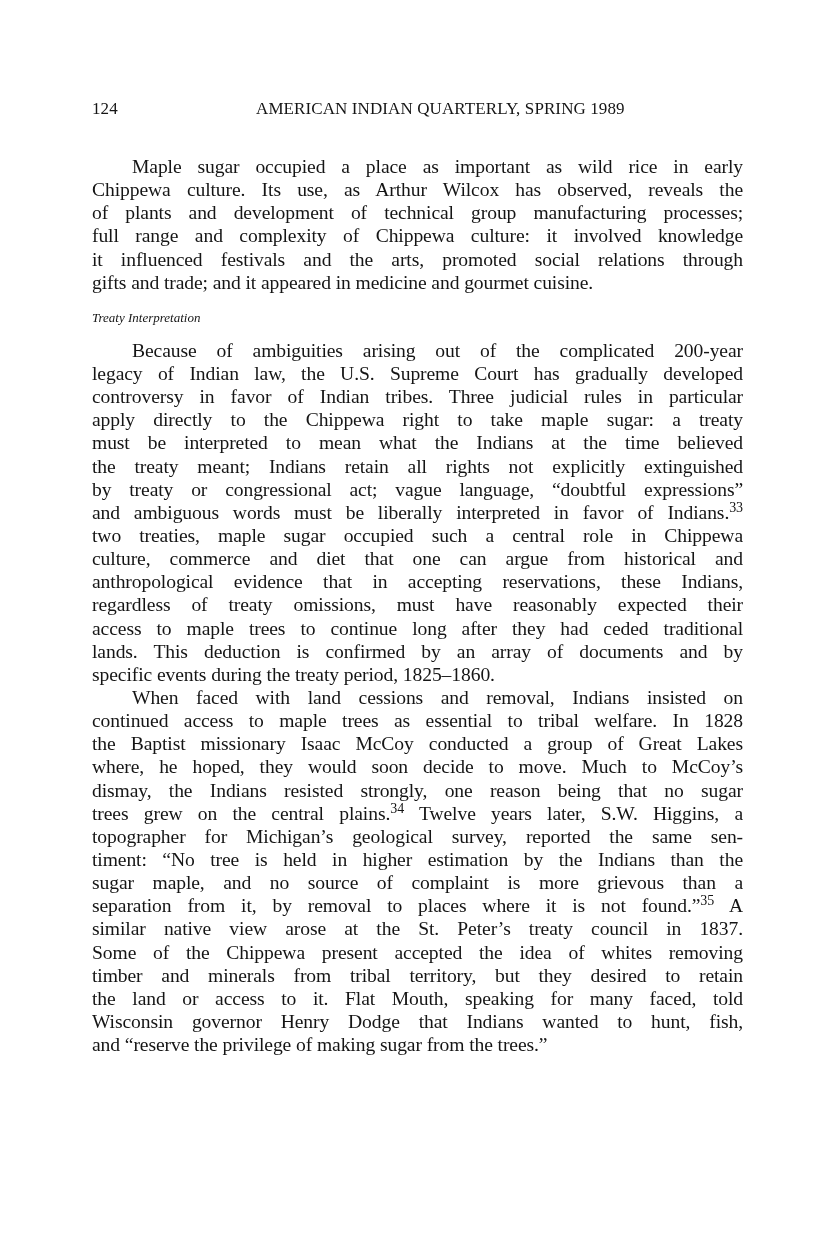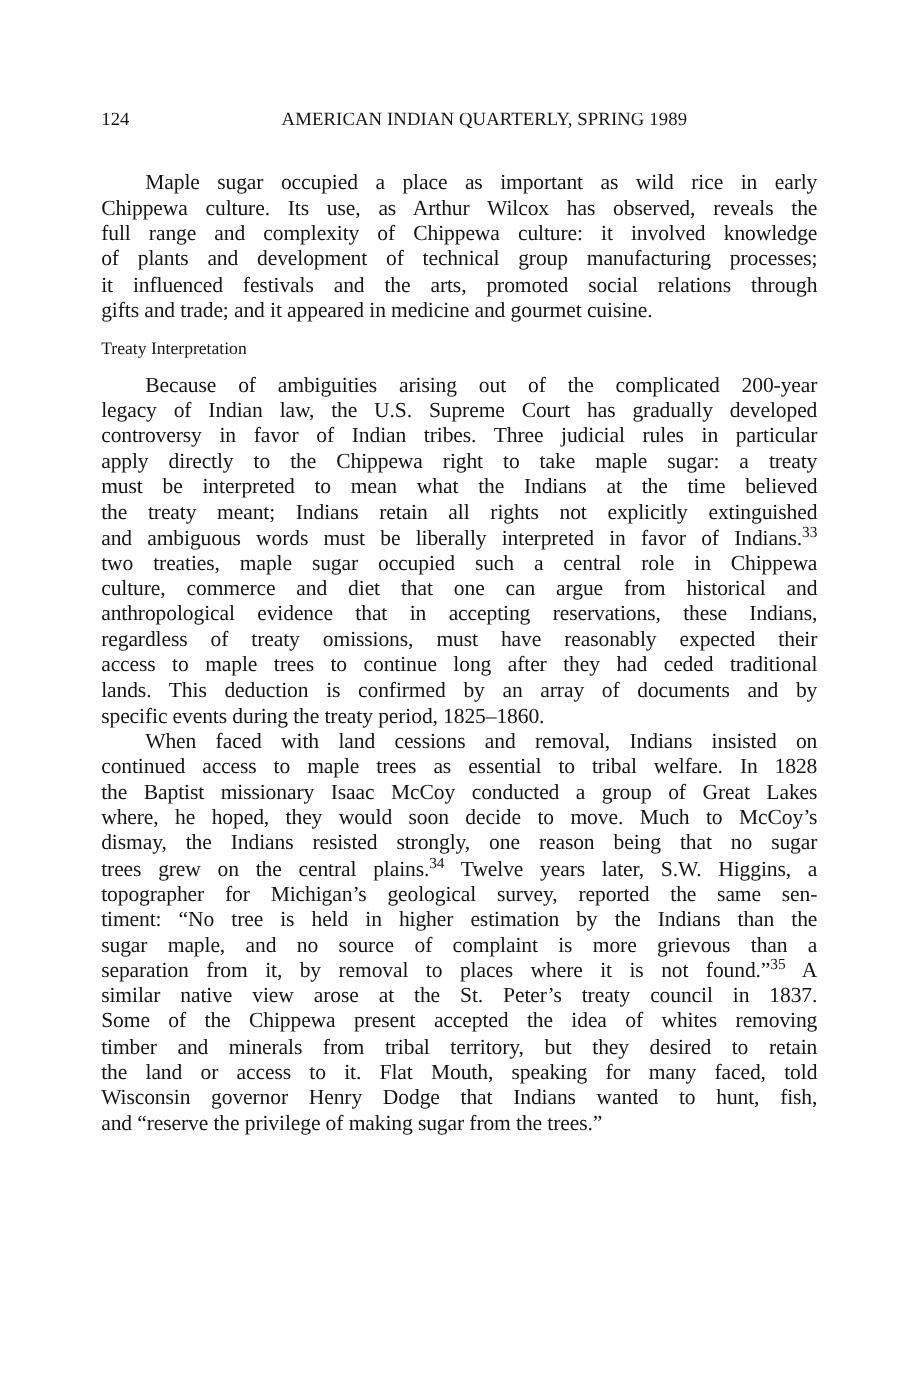--- a/index.html
+++ b/index.html
@@ -18,53 +18,54 @@
     position: absolute; left: 92px; top: 155px; width: 651px;
   }
   .line {
     display: block; font-size: 19.6px; line-height: 23.15px; height: 23.15px;
     white-space: nowrap; text-align: justify; text-align-last: justify;
     letter-spacing: -0.1px;
   }
   .line.last { text-align-last: left; }
   .line.indent { padding-left: 40px; font-family: Liberation Serif, serif; }
   .heading {
-    font-size: 16px; line-height: 23px;
+    font-style: italic; font-size: 13px; line-height: 23px;
     margin-top: 12px; margin-bottom: 10px; display: block;
   }
   sup.fn { font-size: 14px; line-height: 0; vertical-align: 7px; }
 </style>
 </head>
 <body>
 
 <div class="header">
   <span class="pageno">124</span>
   <span class="running">AMERICAN INDIAN QUARTERLY, SPRING 1989</span>
 </div>
 
 <div class="body-text">
 
   <div>
     <span class="line indent">Maple sugar occupied a place as important as wild rice in early</span>
     <span class="line">Chippewa culture. Its use, as Arthur Wilcox has observed, reveals the</span>
+    <span class="line">of plants and development of technical group manufacturing processes;</span>
     <span class="line">full range and complexity of Chippewa culture: it involved knowledge</span>
-    <span class="line">of plants and development of technical group manufacturing processes;</span>
     <span class="line">it influenced festivals and the arts, promoted social relations through</span>
     <span class="line last">gifts and trade; and it appeared in medicine and gourmet cuisine.</span>
   </div>
 
   <span class="heading">Treaty Interpretation</span>
 
   <div>
     <span class="line indent">Because of ambiguities arising out of the complicated 200-year</span>
     <span class="line">legacy of Indian law, the U.S. Supreme Court has gradually developed</span>
     <span class="line">controversy in favor of Indian tribes. Three judicial rules in particular</span>
     <span class="line">apply directly to the Chippewa right to take maple sugar: a treaty</span>
     <span class="line">must be interpreted to mean what the Indians at the time believed</span>
     <span class="line">the treaty meant; Indians retain all rights not explicitly extinguished</span>
+    <span class="line">by treaty or congressional act; vague language, “doubtful expressions”</span>
     <span class="line"><span>and ambiguous words must be liberally interpreted in favor of Indians.</span><sup class="fn">33</sup></span>
     <span class="line">two treaties, maple sugar occupied such a central role in Chippewa</span>
     <span class="line">culture, commerce and diet that one can argue from historical and</span>
     <span class="line">anthropological evidence that in accepting reservations, these Indians,</span>
     <span class="line">regardless of treaty omissions, must have reasonably expected their</span>
     <span class="line">access to maple trees to continue long after they had ceded traditional</span>
     <span class="line">lands. This deduction is confirmed by an array of documents and by</span>
     <span class="line last">specific events during the treaty period, 1825–1860.</span>
   </div>
 

